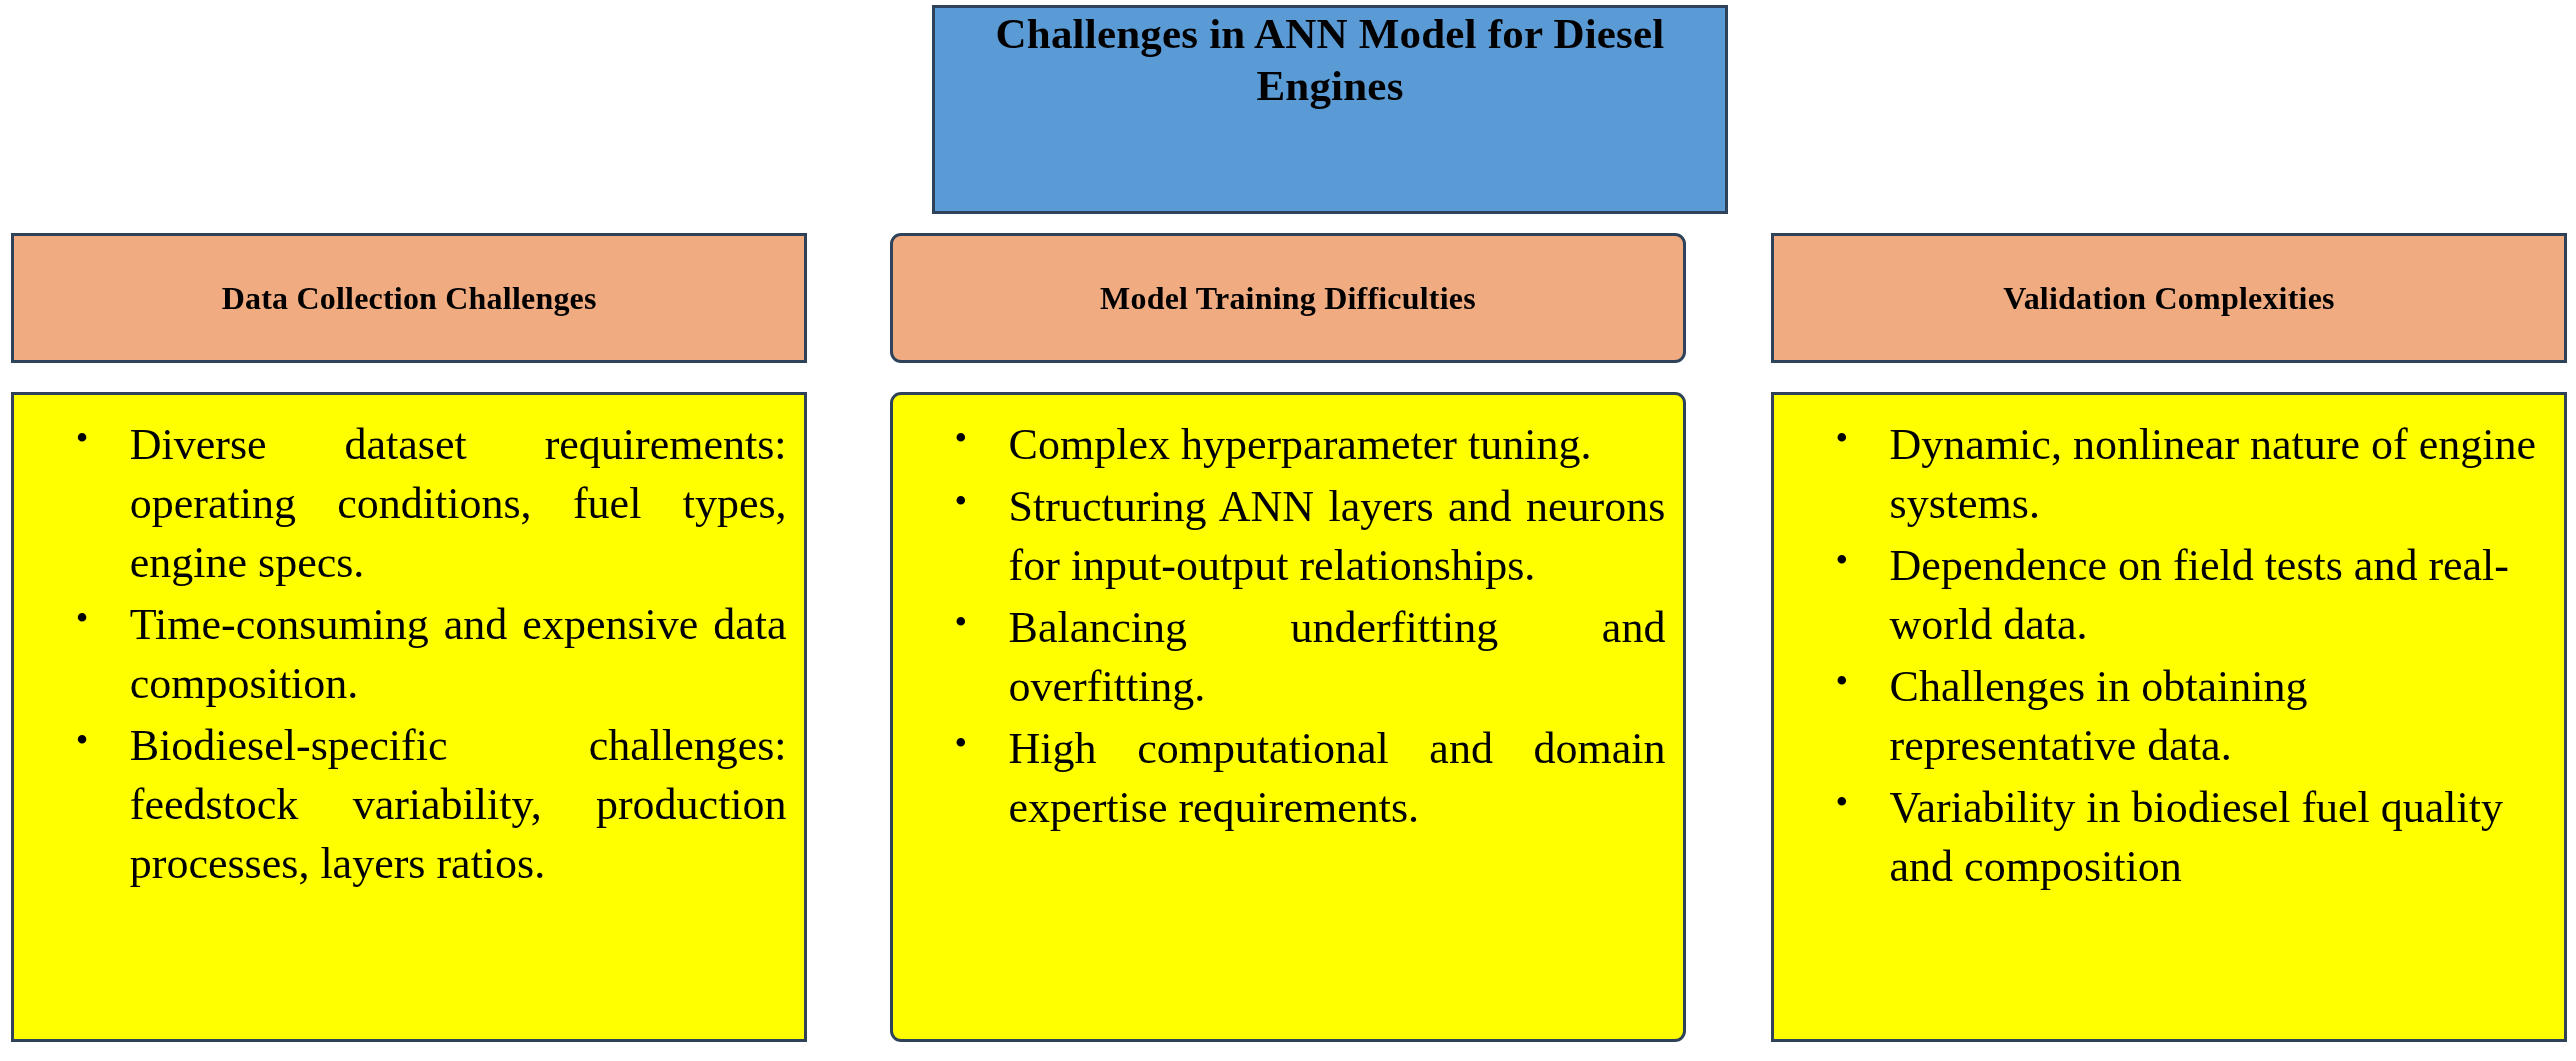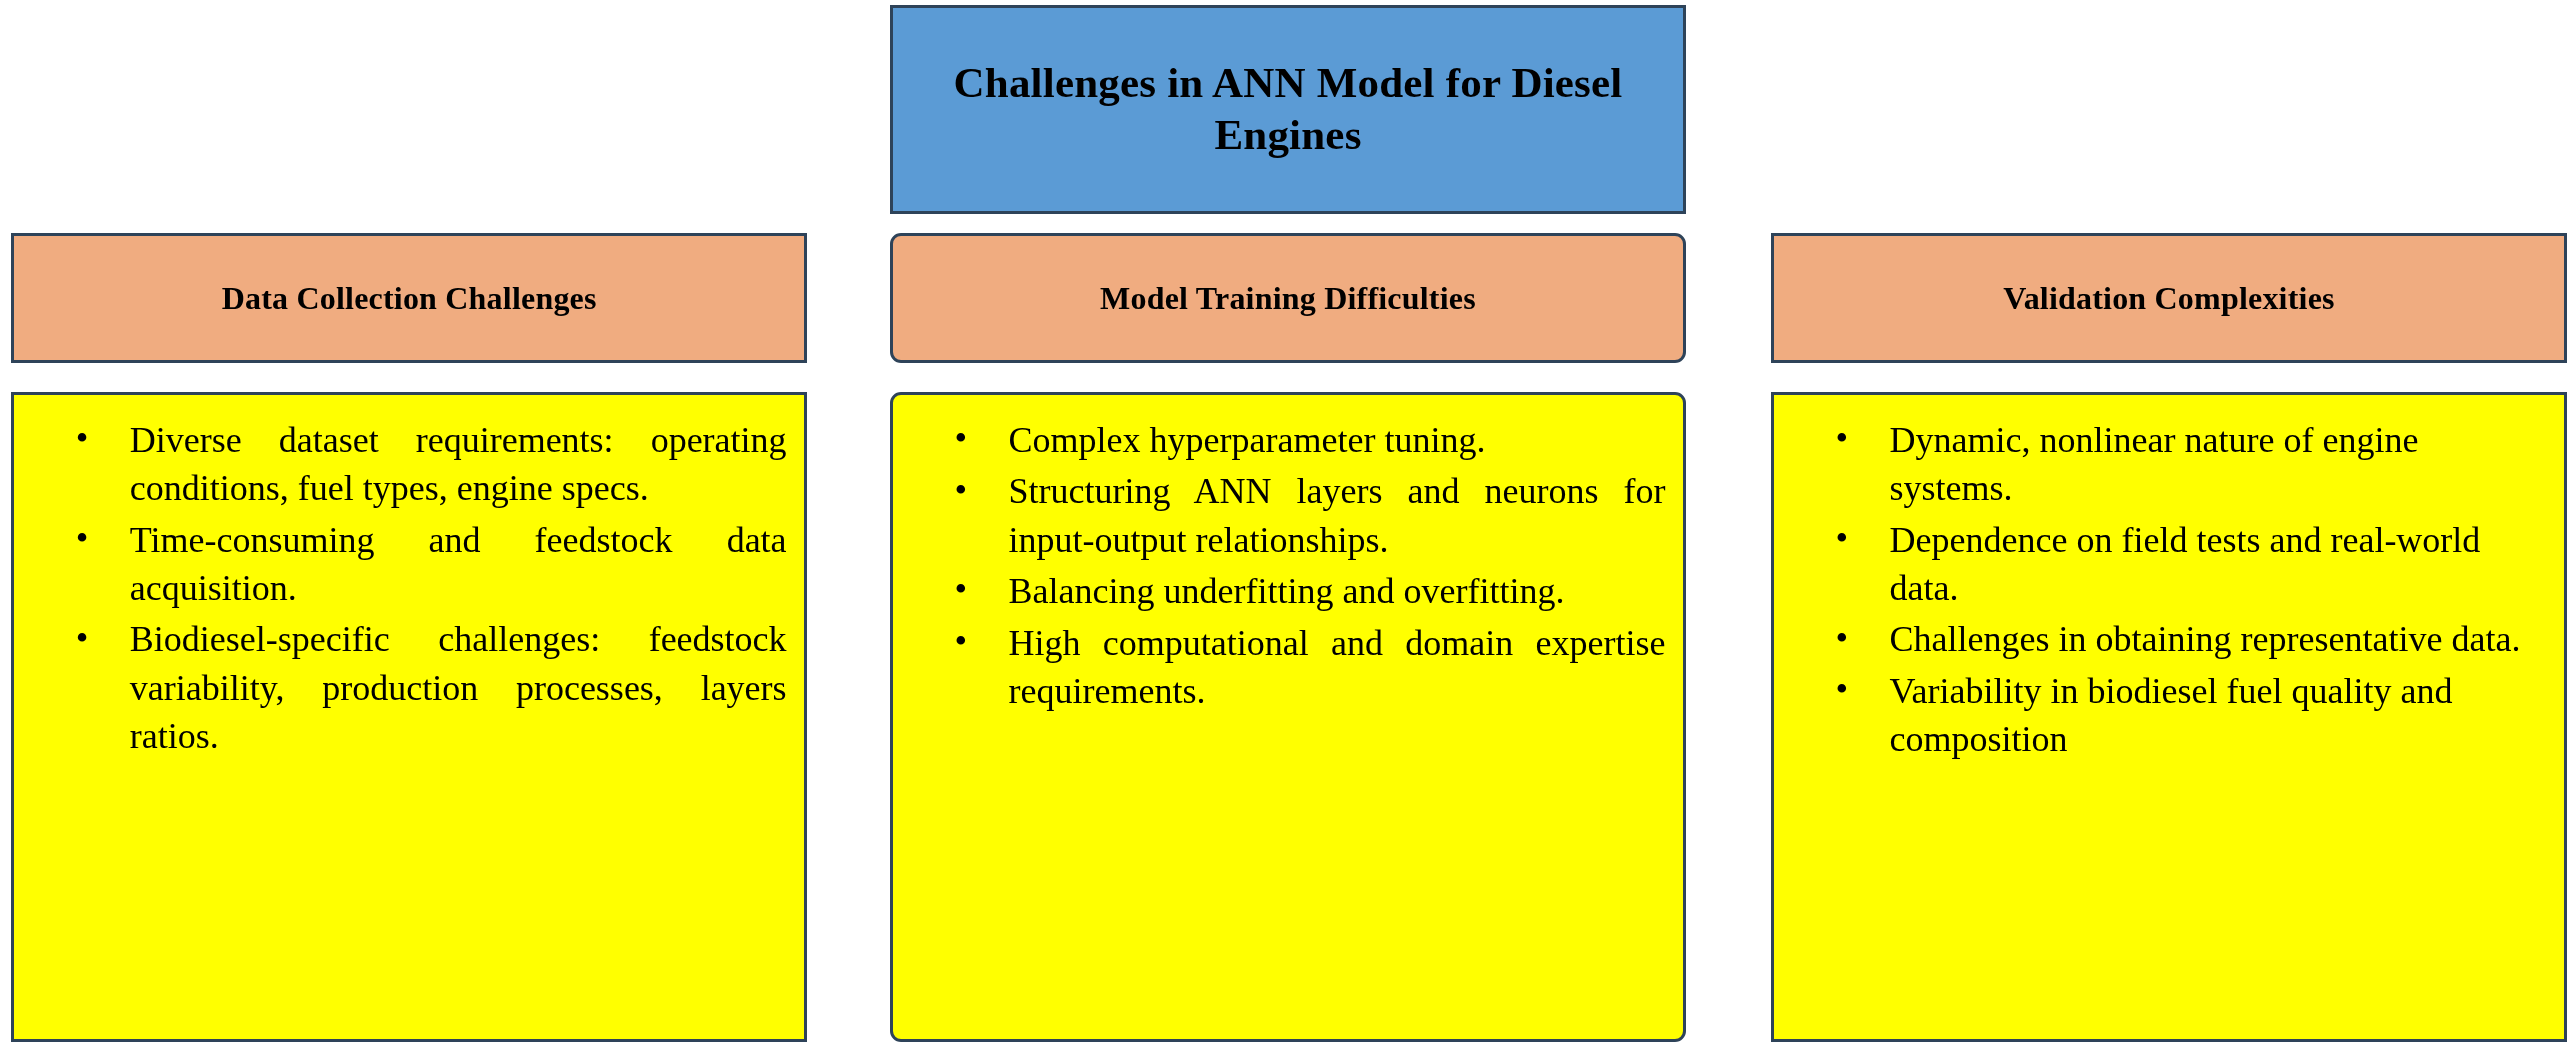--- a/index.html
+++ b/index.html
@@ -24,27 +24,27 @@
   }
 
   .box {
     position: absolute;
     box-sizing: border-box;
     border: 3.2px solid #2E4359;
   }
 
   
   .title-box {
-    left: 890px;
+    left: 932px;
     top: 4.8px;
     width: 796px;
     height: 209px;
     background: #5B9BD5;
     display: flex;
-    align-items: center;
+    align-items: flex-start;
     justify-content: center;
   }
   .title-text {
     font-weight: bold;
     font-size: 43px;
     line-height: 1.22;
     color: #000000;
     text-align: center;
     letter-spacing: 0.2px;
     padding: 0 32px;
@@ -84,21 +84,21 @@
   
   ul.bullets {
     list-style: none;
     margin: 0;
     padding: 0;
   }
   ul.bullets li {
     position: relative;
     padding-left: 98px;
     margin: 0 0 3.2px 0;
-    font-size: 36px;
+    font-size: 44px;
     line-height: 1.34;
     color: #000000;
   }
   ul.bullets li::before {
     content: "\2022";
     position: absolute;
     left: 44px;
     top: -1.6px;
     font-size: 36px;
     line-height: 1.34;
@@ -116,21 +116,21 @@
   <div class="box title-box">
     <div class="title-text">Challenges in ANN Model for Diesel Engines</div>
   </div>
 
   <div class="box header-box col-1">
     <div class="header-text">Data Collection Challenges</div>
   </div>
   <div class="box body-box col-1">
     <ul class="bullets justified">
         <li>Diverse dataset requirements: operating conditions, fuel types, engine specs.</li>
-        <li>Time-consuming and feedstock data acquisition.</li>
+        <li>Time-consuming and expensive data composition.</li>
         <li>Biodiesel-specific challenges: feedstock variability, production processes, layers ratios.</li>
       </ul>
   </div>
 
   <div class="box header-box col-2">
     <div class="header-text">Model Training Difficulties</div>
   </div>
   <div class="box body-box col-2">
     <ul class="bullets justified">
         <li>Complex hyperparameter tuning.</li>

